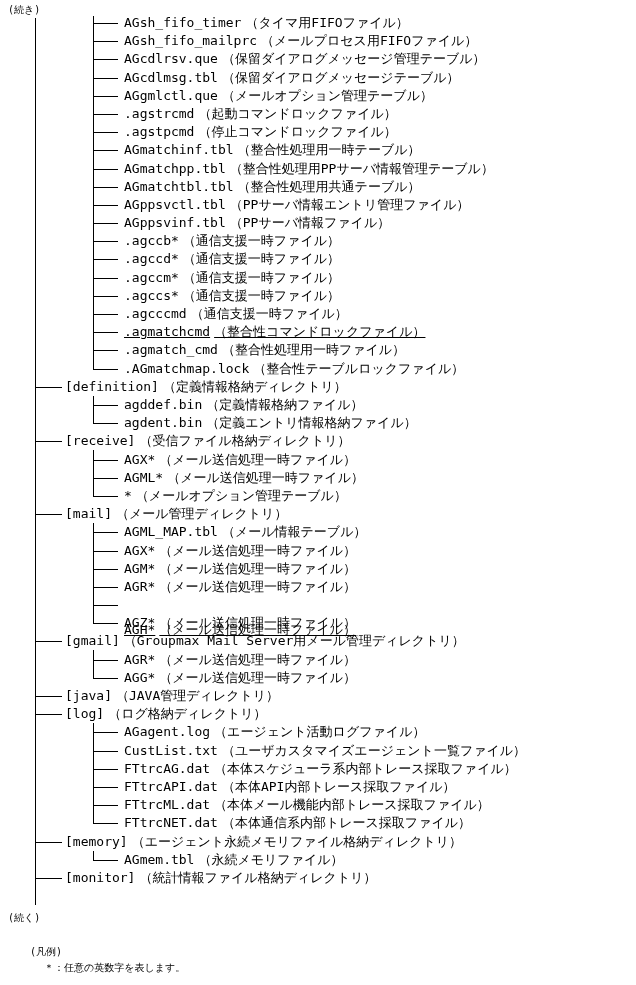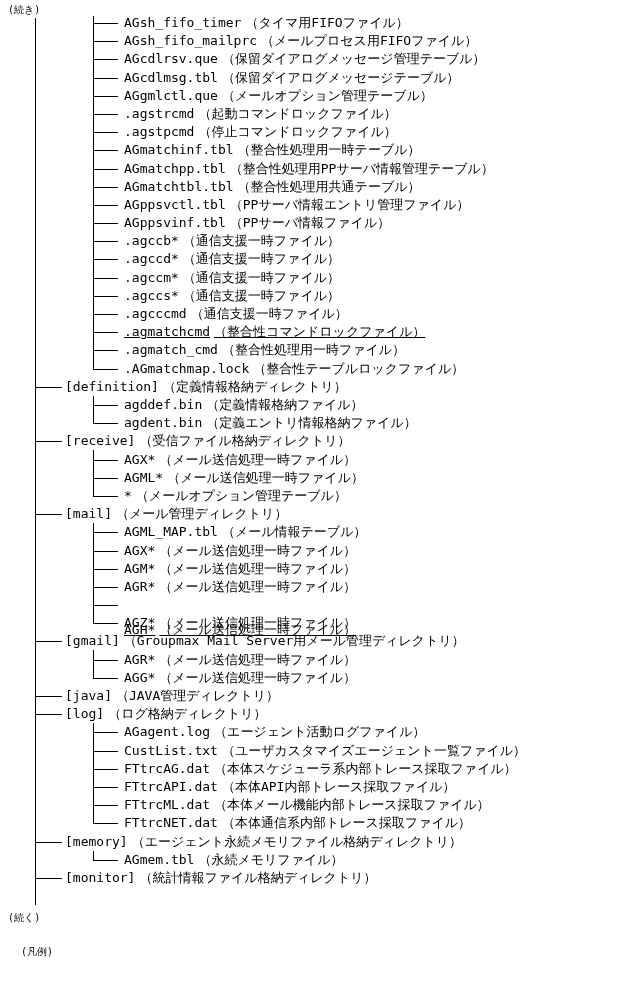--- a/index.html
+++ b/index.html
@@ -139,15 +139,16 @@
       <div class="row" style="left: 65px; top: 832.55px;"><span class="fname">[memory]</span><span class="fdesc">（エージェント永続メモリファイル格納ディレクトリ）</span></div>
       <div class="hline" style="left: 93px; top: 860px; width: 25px; height: 1px;"></div>
       <div class="row" style="left: 124px; top: 850.74px;"><span class="fname">AGmem.tbl</span><span class="fdesc">（永続メモリファイル）</span></div>
       <div class="vline" style="left: 93px; top: 851px; width: 1px; height: 10px;"></div>
       <div class="hline" style="left: 35px; top: 878px; width: 27px; height: 1px;"></div>
       <div class="row" style="left: 65px; top: 868.93px;"><span class="fname">[monitor]</span><span class="fdesc">（統計情報ファイル格納ディレクトリ）</span></div>
     </div>
 
   <div class="label" style="left:8px; top:909px;">(続く)</div>
 
-  <div class="label" style="left:21px; top:943px;">(凡例)</div>
+  <div class="label" style="left:30px; top:943px;">(凡例)</div>
 
+  <div class="label" style="left:44px; top:959px;">＊：任意の英数字を表します。</div>
 </div>
 
 </body></html>

